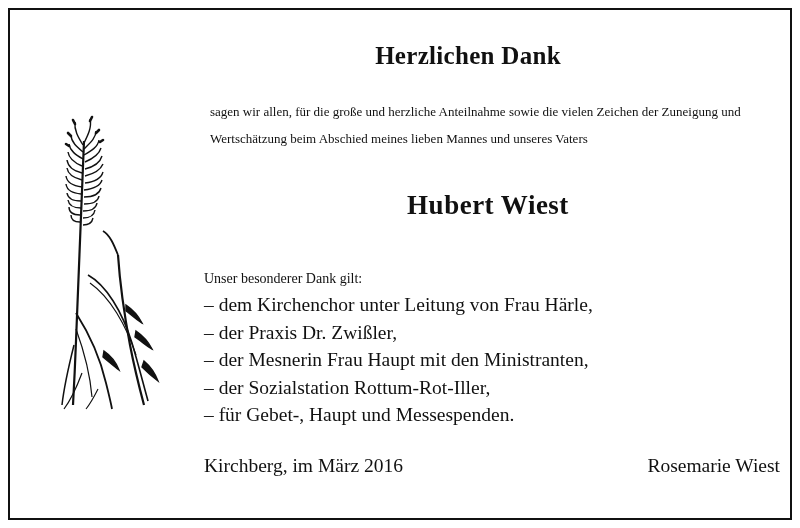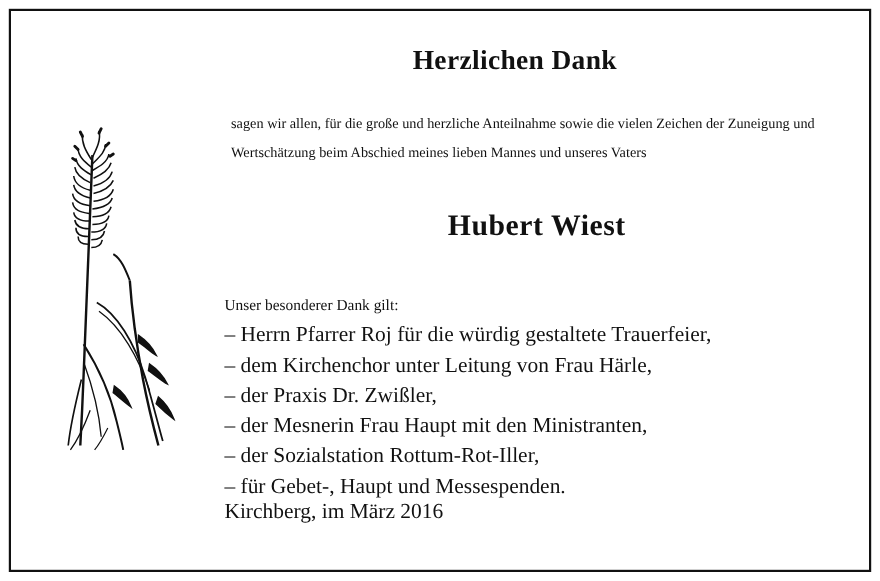--- a/index.html
+++ b/index.html
@@ -183,28 +183,28 @@
 
     <div class="headline">Herzlichen Dank</div>
 
     <div class="intro">sagen wir allen, für die große und herzliche Anteilnahme sowie die vielen Zeichen der Zuneigung und Wertschätzung beim Abschied meines lieben Mannes und unseres Vaters</div>
 
     <div class="name">Hubert Wiest</div>
 
     <div class="thanks-lead">Unser besonderer Dank gilt:</div>
 
     <div class="thanks-list">
-      <div>– Herrn Pfarrer Roj für die würdig gestaltete Trauerfeier,</div>
       <div>– dem Kirchenchor unter Leitung von Frau Härle,</div>
       <div>– der Praxis Dr. Zwißler,</div>
       <div>– der Mesnerin Frau Haupt mit den Ministranten,</div>
       <div>– der Sozialstation Rottum-Rot-Iller,</div>
       <div>– für Gebet-, Haupt und Messespenden.</div>
     </div>
 
     <div class="footer">
       <div class="footer-left">Kirchberg, im März 2016</div>
       <div class="footer-right">
+        <div>Rosemarie Wiest</div>
       </div>
     </div>
 
   </div>
 </div>
 
 </body></html>

